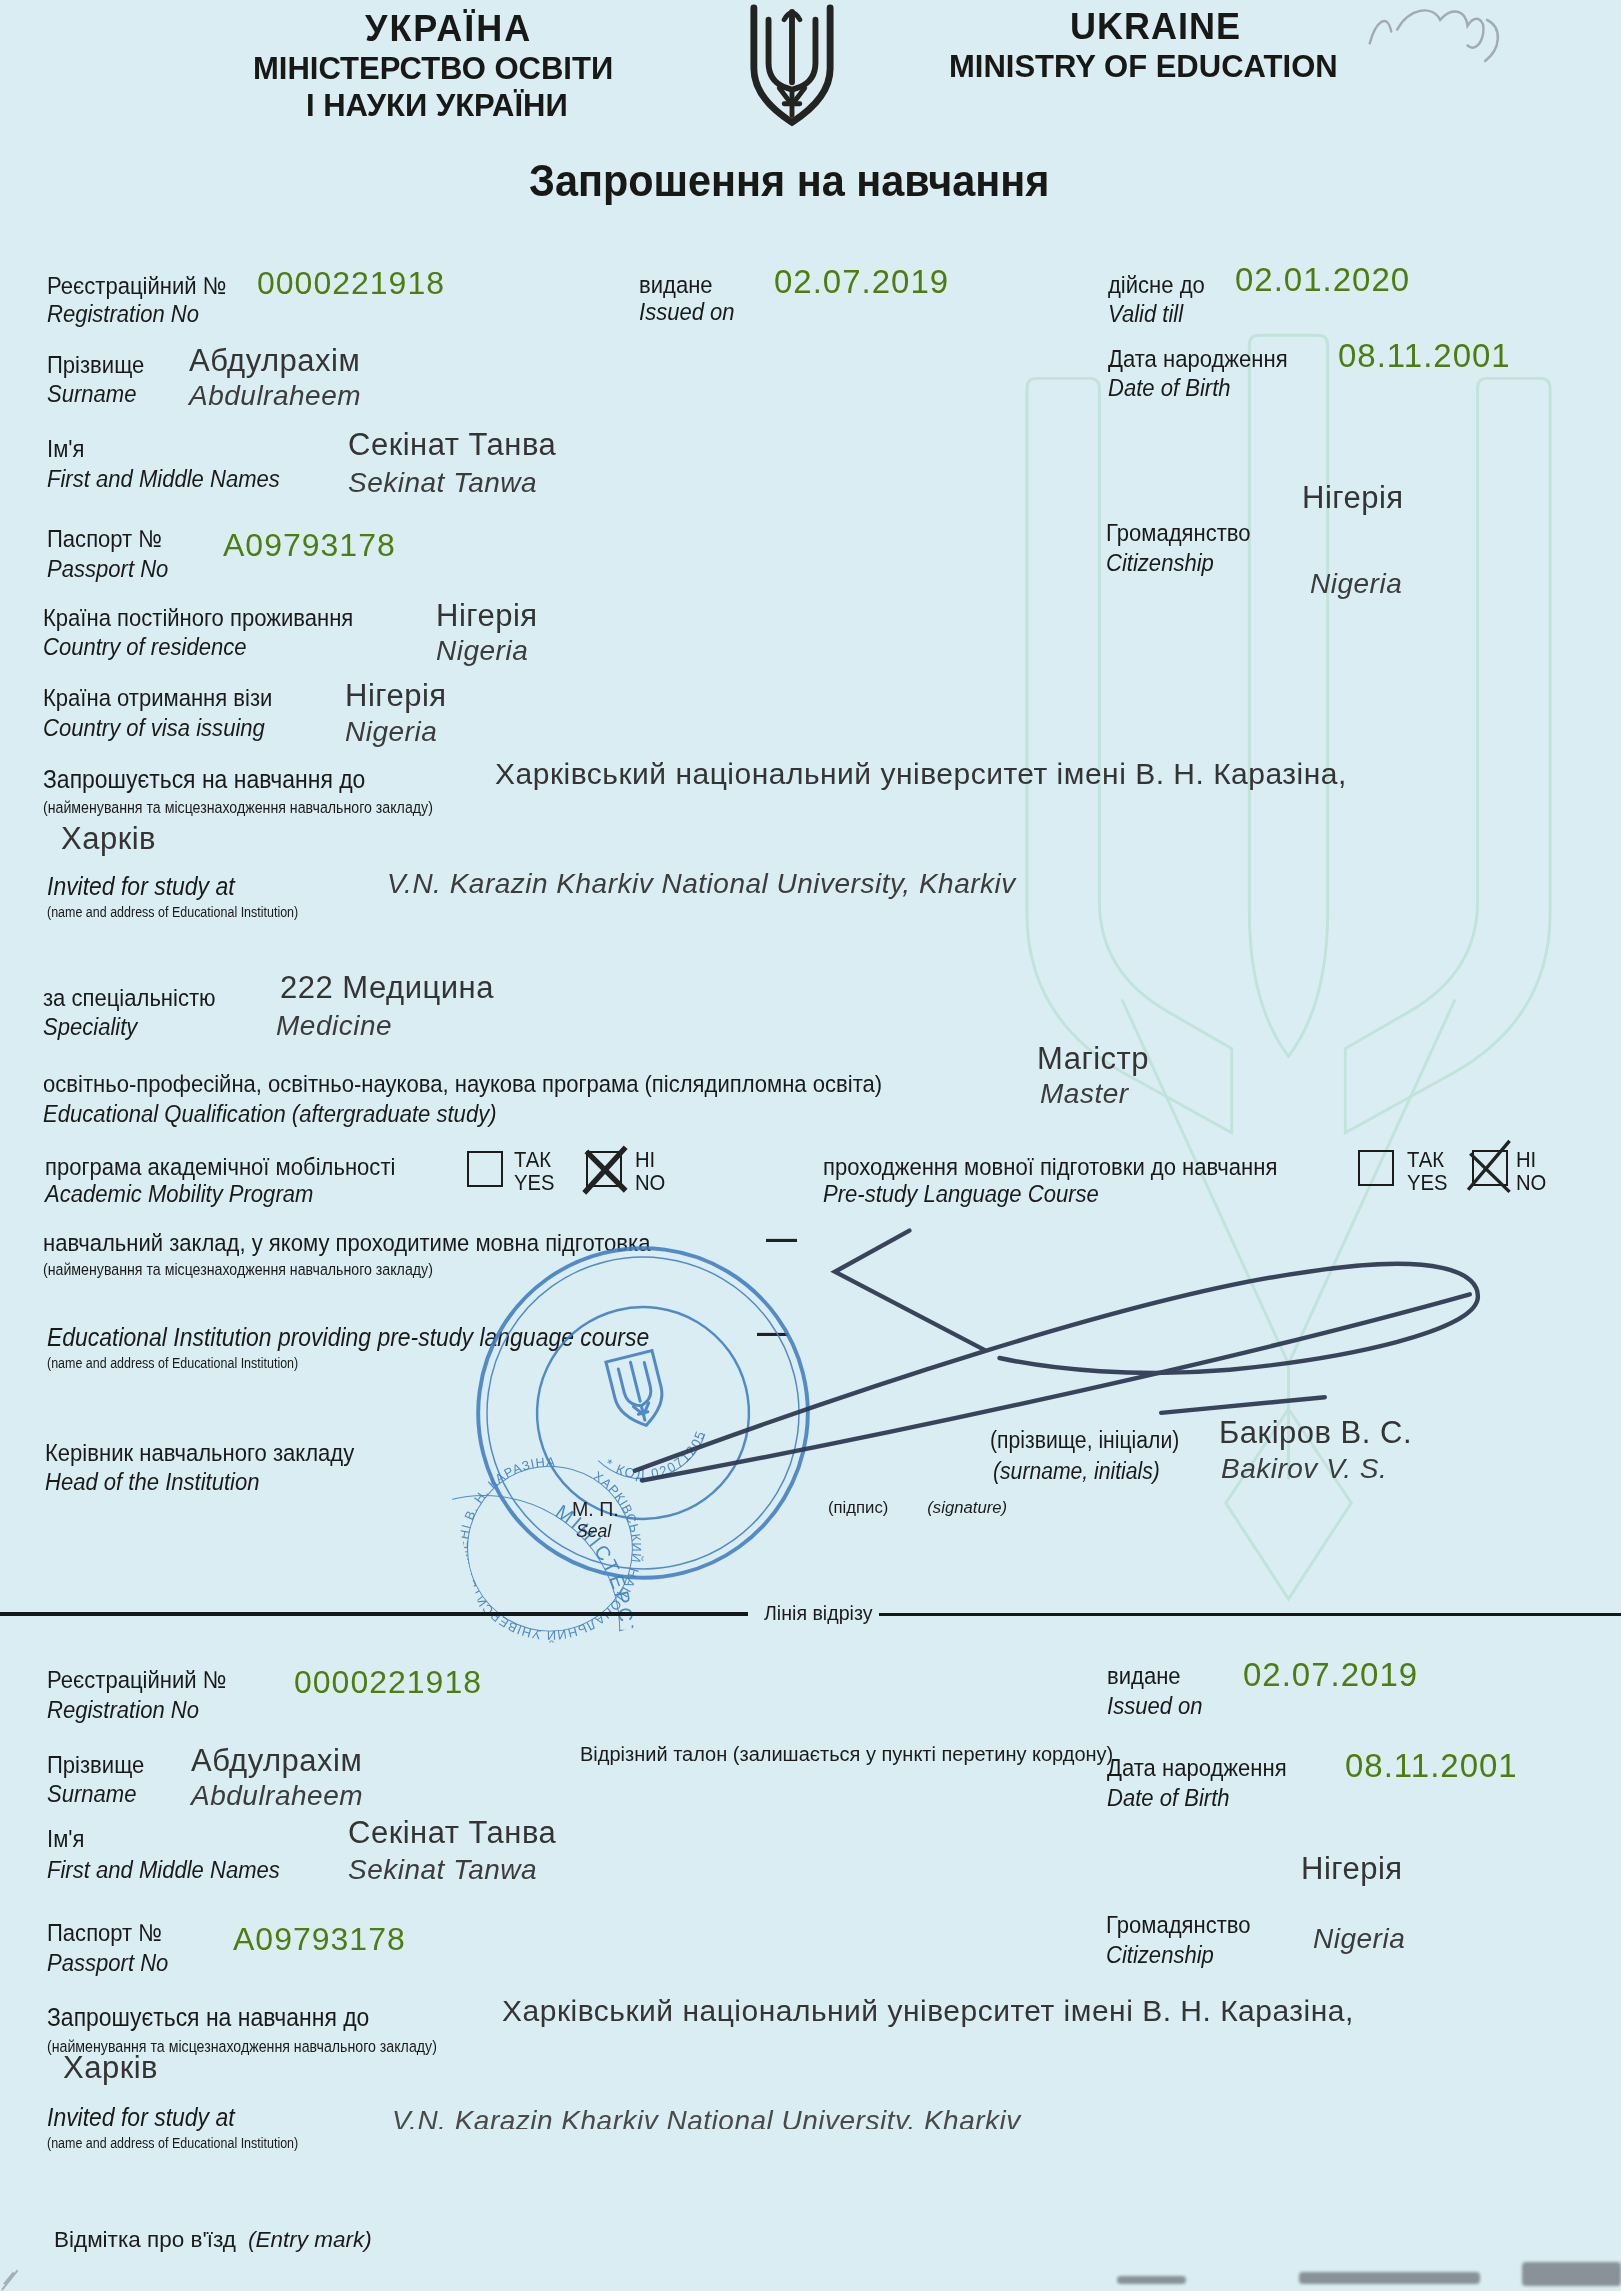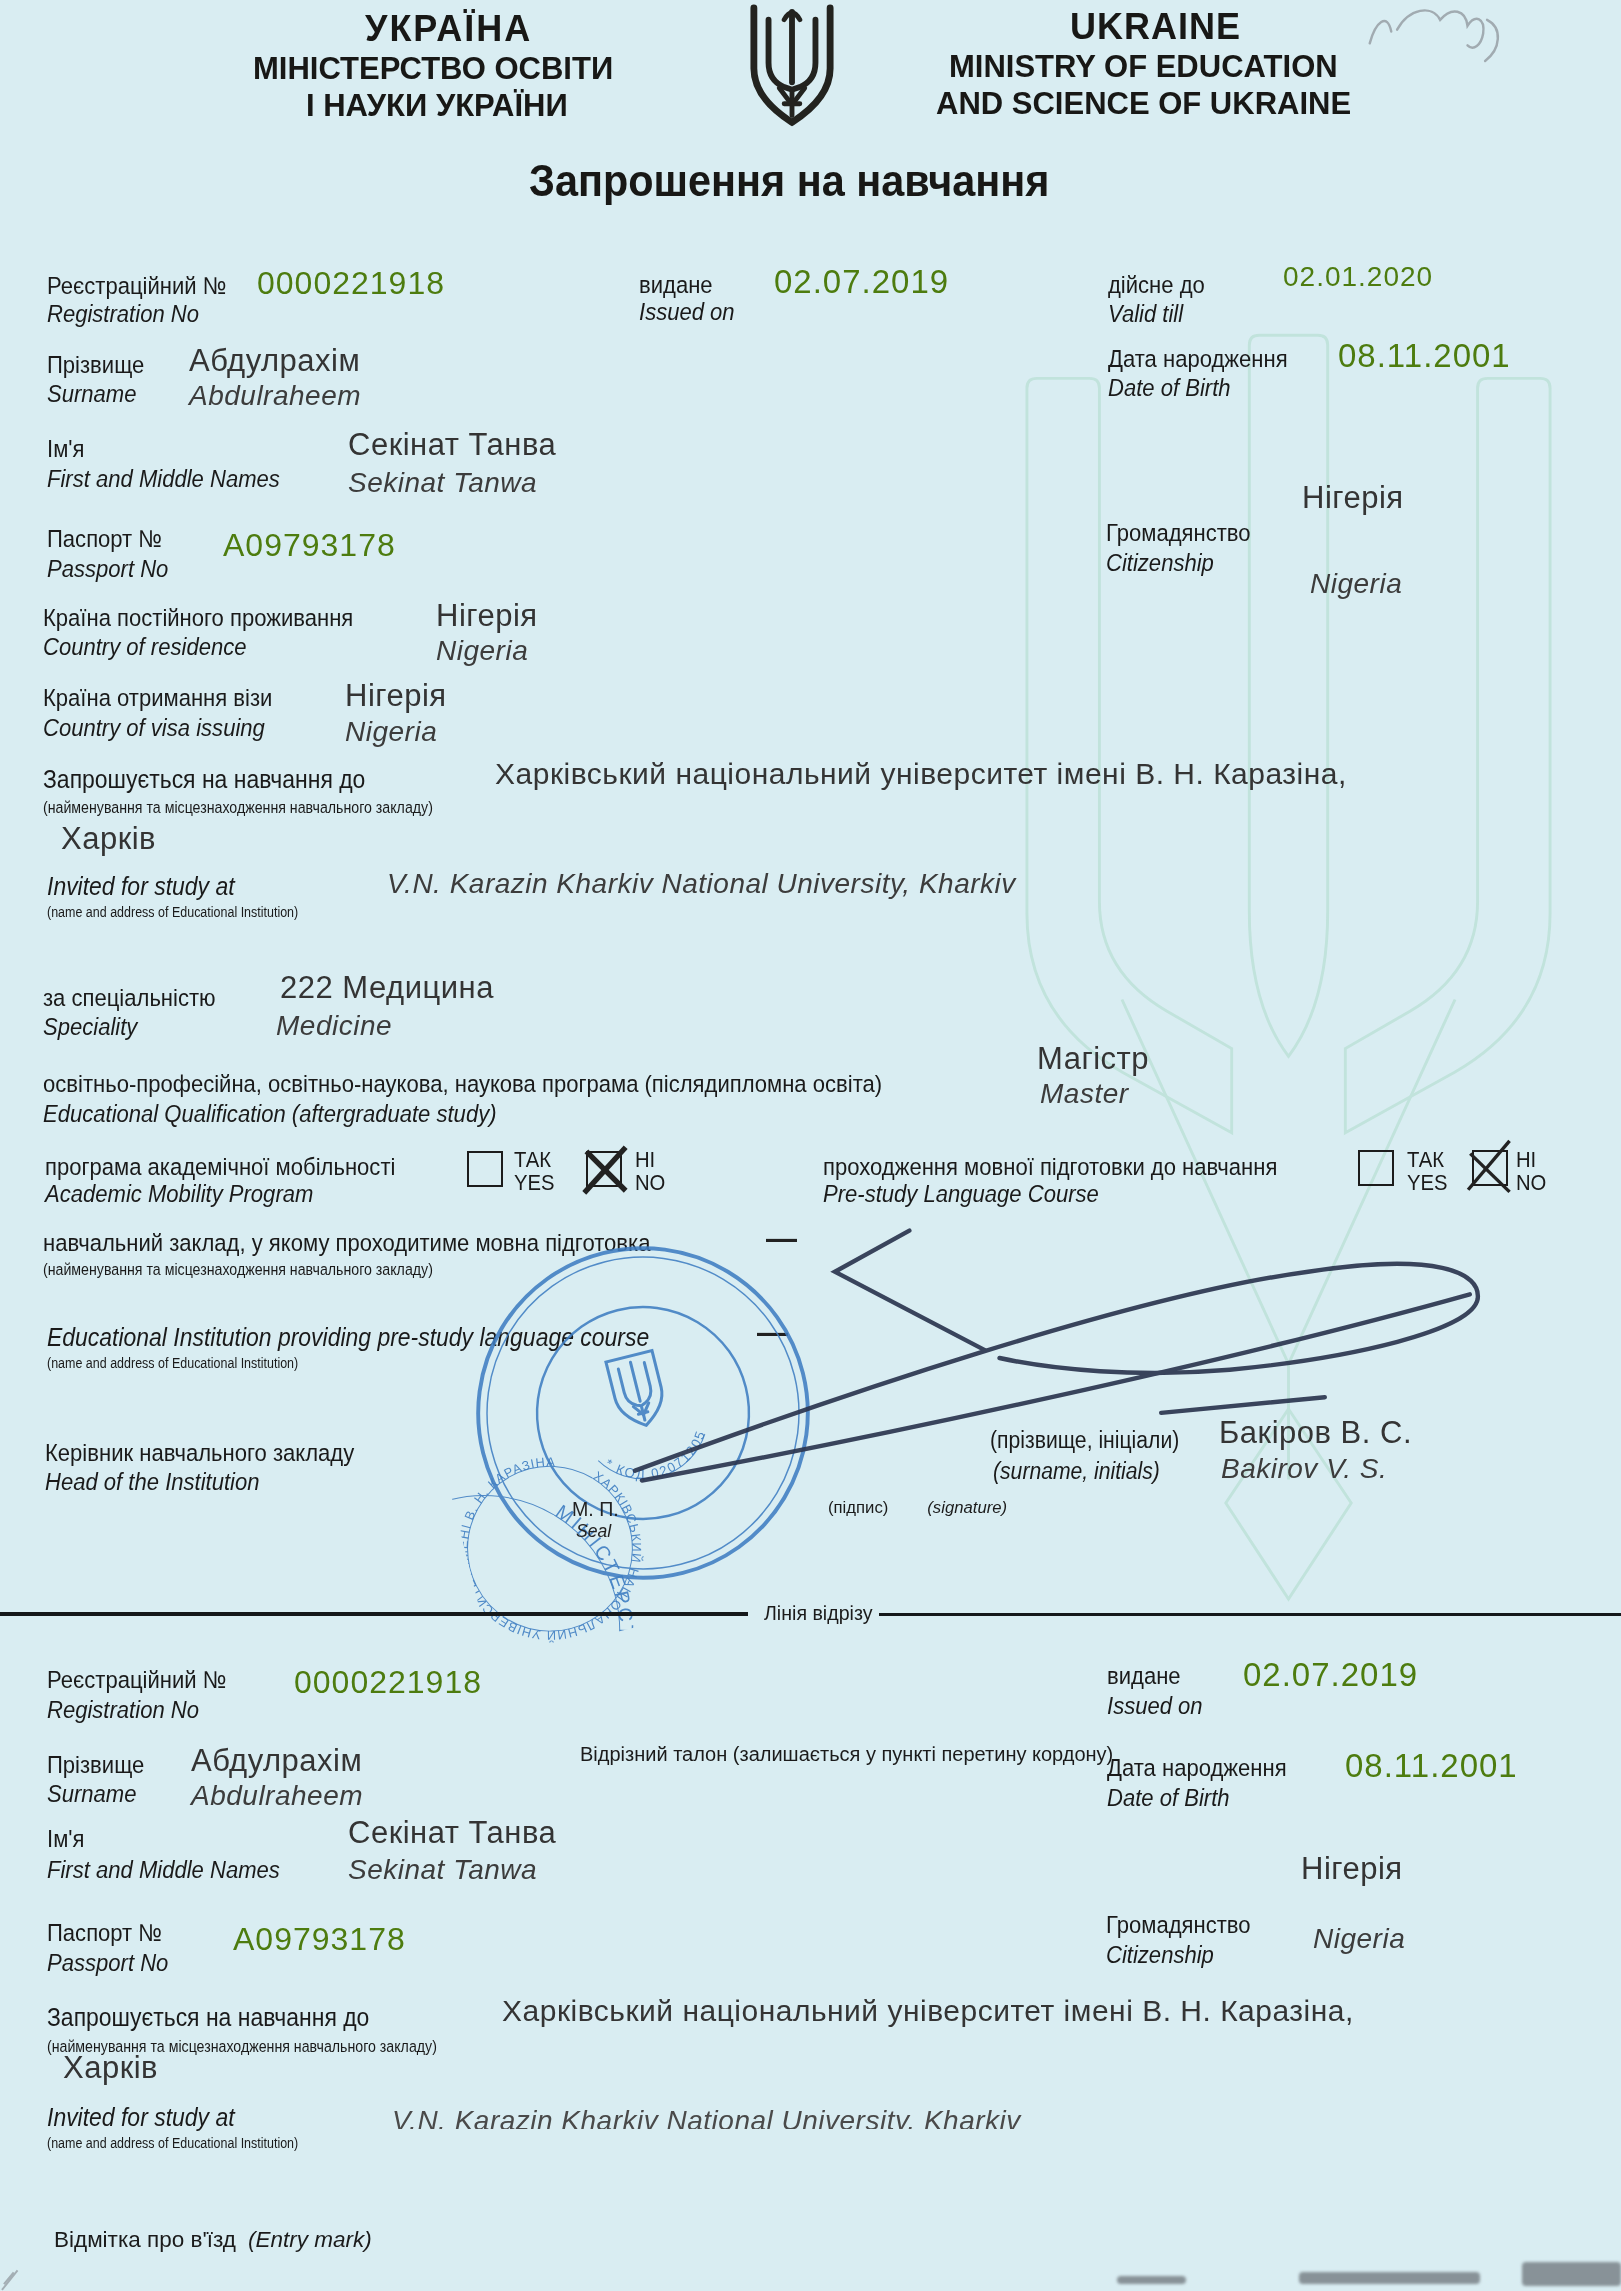--- a/index.html
+++ b/index.html
@@ -52,41 +52,40 @@
     <path d="M55 8 V80" stroke-width="6"></path>
     <path d="M47 16 Q55 2 63 16" stroke-width="5"></path>
     <path d="M31 16 V60 Q31 78 47 85 L53 87" stroke-width="6"></path>
     <path d="M79 16 V60 Q79 78 63 85 L57 87" stroke-width="6"></path>
     <path d="M42 86 L55 103 L68 86" stroke-width="5"></path>
     <path d="M55 90 V114 M47 102 H63" stroke-width="5"></path>
   </svg>
 
   <div class="ab hdr" style="left:1070px;top:5.9px;font-size:36px;letter-spacing:1px;">UKRAINE</div>
   <div class="ab hdr" style="left:949px;top:49px;font-size:31px;">MINISTRY OF EDUCATION</div>
-  <div class="ab hdr" style="left:936px;top:86px;font-size:31px;">AND SCIENCE OF UKRAINE</div>
 
   <svg class="ab" style="left:1358px;top:2px;" width="176" height="69" viewBox="0 0 180 70" fill="none" stroke="#98a0a6" stroke-width="2.5" stroke-linecap="round" opacity=".85">
     <path d="M12 42 C18 20 30 10 34 30"></path>
     <path d="M40 28 C52 6 76 2 84 18 C96 4 110 8 112 24 C120 12 130 16 128 32 C126 44 118 50 112 44"></path>
     <path d="M132 18 C148 26 146 48 130 60"></path>
   </svg>
 
   <div class="ab hdr" style="left:529px;top:155px;font-size:45px;transform:scaleX(.92);transform-origin:0 0;">Запрошення на навчання</div>
 
   <div class="ab lu" style="left:47px;top:272px;">Реєстраційний №</div>
   <div class="ab le" style="left:47px;top:300px;">Registration No</div>
   <div class="ab num" style="left:257px;top:265px;">0000221918</div>
 
   <div class="ab lu" style="left:639px;top:271px;">видане</div>
   <div class="ab le" style="left:639px;top:298px;">Issued on</div>
   <div class="ab num" style="left:774px;top:263px;font-size:33px;">02.07.2019</div>
 
   <div class="ab lu" style="left:1108px;top:271px;">дійсне до</div>
   <div class="ab le" style="left:1108px;top:300px;">Valid till</div>
-  <div class="ab num" style="left:1235px;top:261px;font-size:28px;margin-left:48px;">02.01.2020</div>
+  <div class="ab num" style="left:1235px;top:261px;font-size:33px;">02.01.2020</div>
 
   <div class="ab lu" style="left:47px;top:351px;">Прізвище</div>
   <div class="ab le" style="left:47px;top:380px;">Surname</div>
   <div class="ab v" style="left:189px;top:343px;">Абдулрахім</div>
   <div class="ab vi" style="left:189px;top:380px;">Abdulraheem</div>
 
   <div class="ab lu" style="left:1108px;top:345px;">Дата народження</div>
   <div class="ab le" style="left:1108px;top:374px;">Date of Birth</div>
   <div class="ab num" style="left:1338px;top:337px;font-size:33px;">08.11.2001</div>
 

